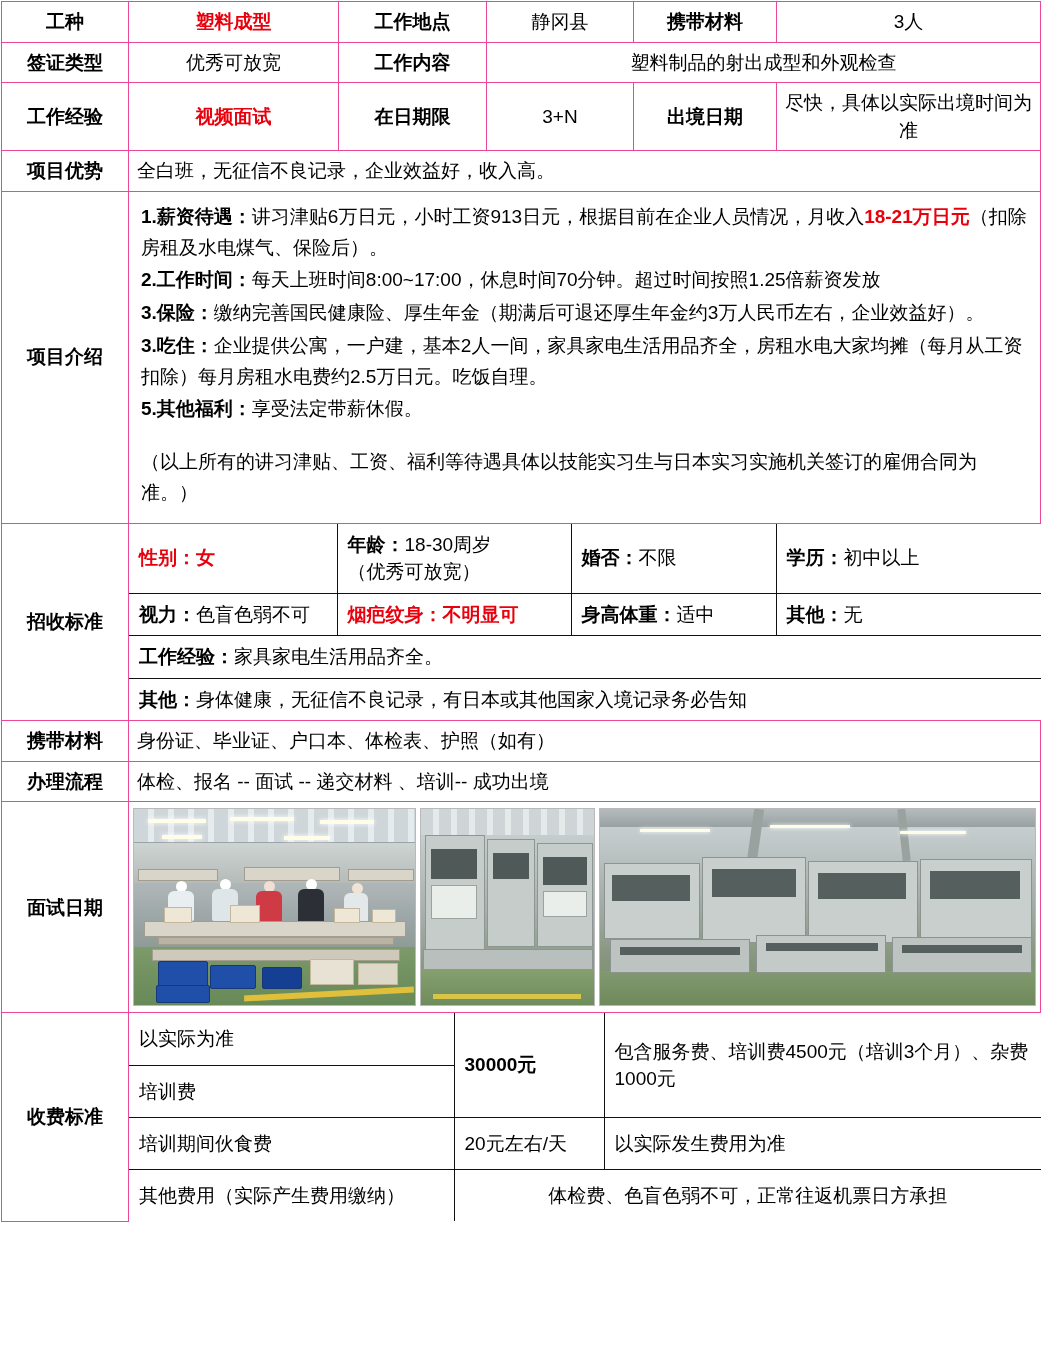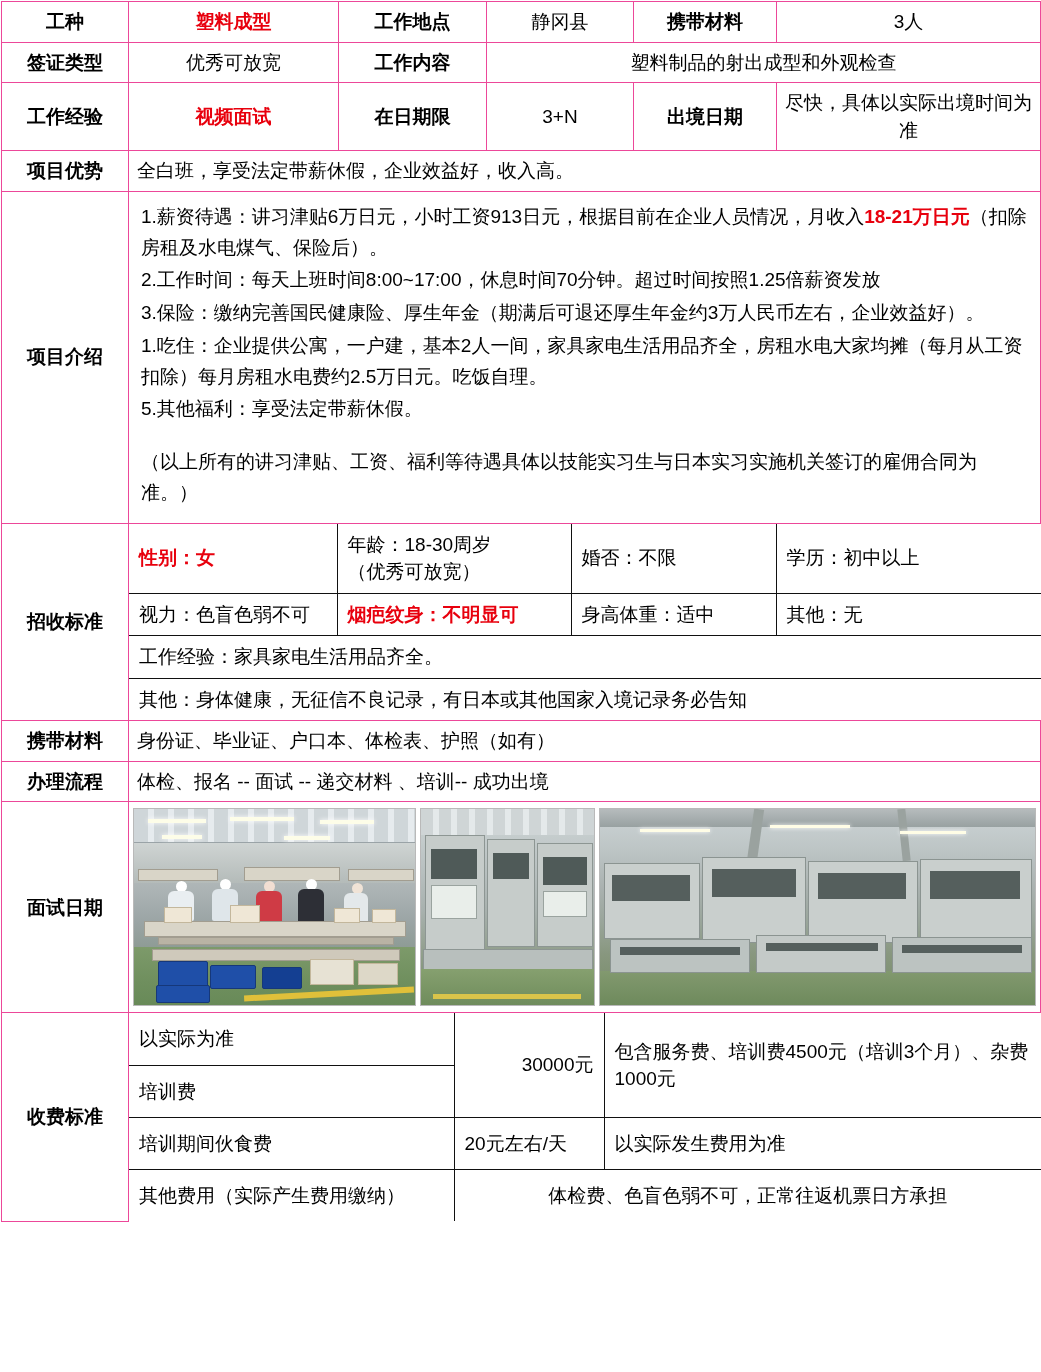--- a/index.html
+++ b/index.html
@@ -31,21 +31,21 @@
     vertical-align: middle;
   }
   .lbl {
     font-weight: bold;
     text-align: center;
     background: #fff;
     white-space: nowrap;
   }
   .ctr { text-align: center; }
   .red { color: #e8000d; font-weight: bold; }
-  .bold { font-weight: normal; }
+  .bold { font-weight: bold; }
   .cellpad { padding: 8px 10px; }
 
   
   table.inner {
     width: 100%;
     border-collapse: collapse;
     table-layout: fixed;
   }
   table.inner td {
     border: 1px solid #111;
@@ -122,21 +122,21 @@
     position:absolute; inset:0;
     background: linear-gradient(180deg,#cdd4d6 0%, #bcc4c4 22%, #aab2b0 40%, #99a59a 58%, #88977f 74%, #7d9071 88%, #7b8f6e 100%);
   }
   .ph3 .beam { position:absolute; background:#9aa29f; }
   .ph3 .mach { position:absolute; background:#c9cfcd; border:1px solid #8b9491; }
   .ph3 .dark { position:absolute; background:#555f5d; }
   .ph3 .lamp { position:absolute; height:3px; background:#fffde6; box-shadow:0 0 4px #fff; }
   .ph3 .floor { position:absolute; left:0; bottom:0; width:100%; height:34px; background:linear-gradient(180deg,#82996f,#6e8a5c); }
 
   .fee-table td { height: 52px; }
-  .fee-big { font-size: 24px; font-weight: normal; text-align:right; }
+  .fee-big { font-size: 24px; font-weight: bold; text-align:left; }
 </style>
 </head>
 <body>
 
 <div class="sheet">
 <table class="main">
   <colgroup>
     <col style="width:127px">
     <col style="width:210px">
     <col style="width:148px">
@@ -166,31 +166,31 @@
     <td class="lbl">工作经验</td>
     <td class="ctr red">视频面试</td>
     <td class="lbl">在日期限</td>
     <td class="ctr">3+N</td>
     <td class="lbl">出境日期</td>
     <td class="ctr">尽快，具体以实际出境时间为准</td>
   </tr>
 
   <tr>
     <td class="lbl">项目优势</td>
-    <td colspan="5" class="cellpad">全白班，享受法定带薪休假，企业效益好，收入高。</td>
+    <td colspan="5" class="cellpad">全白班，无征信不良记录，企业效益好，收入高。</td>
   </tr>
 
   <tr>
     <td class="lbl">项目介绍</td>
     <td colspan="5" style="padding:0">
       <div class="intro" id="intro-body">
               <p><span class="bold">1.薪资待遇：</span><span>讲习津贴6万日元，小时工资913日元，根据目前在企业人员情况，月收入</span><span class="red">18-21万日元</span><span>（扣除房租及水电煤气、保险后）。</span></p>
               <p><span class="bold">2.工作时间：</span><span>每天上班时间8:00~17:00，休息时间70分钟。超过时间按照1.25倍薪资发放</span></p>
               <p><span class="bold">3.保险：</span><span>缴纳完善国民健康险、厚生年金（期满后可退还厚生年金约3万人民币左右，企业效益好）。</span></p>
-              <p><span class="bold">1.吃住：</span><span>企业提供公寓，一户建，基本2人一间，家具家电生活用品齐全，房租水电大家均摊（每月从工资扣除）每月房租水电费约2.5万日元。吃饭自理。</span></p>
+              <p><span class="bold">3.吃住：</span><span>企业提供公寓，一户建，基本2人一间，家具家电生活用品齐全，房租水电大家均摊（每月从工资扣除）每月房租水电费约2.5万日元。吃饭自理。</span></p>
               <p><span class="bold">5.其他福利：</span><span>享受法定带薪休假。</span></p>
               <p class="tail">（以上所有的讲习津贴、工资、福利等待遇具体以技能实习生与日本实习实施机关签订的雇佣合同为准。）</p>
             </div>
     </td>
   </tr>
 
   <tr>
     <td class="lbl">招收标准</td>
     <td colspan="5" style="padding:0;border:none">
       <table class="inner">

